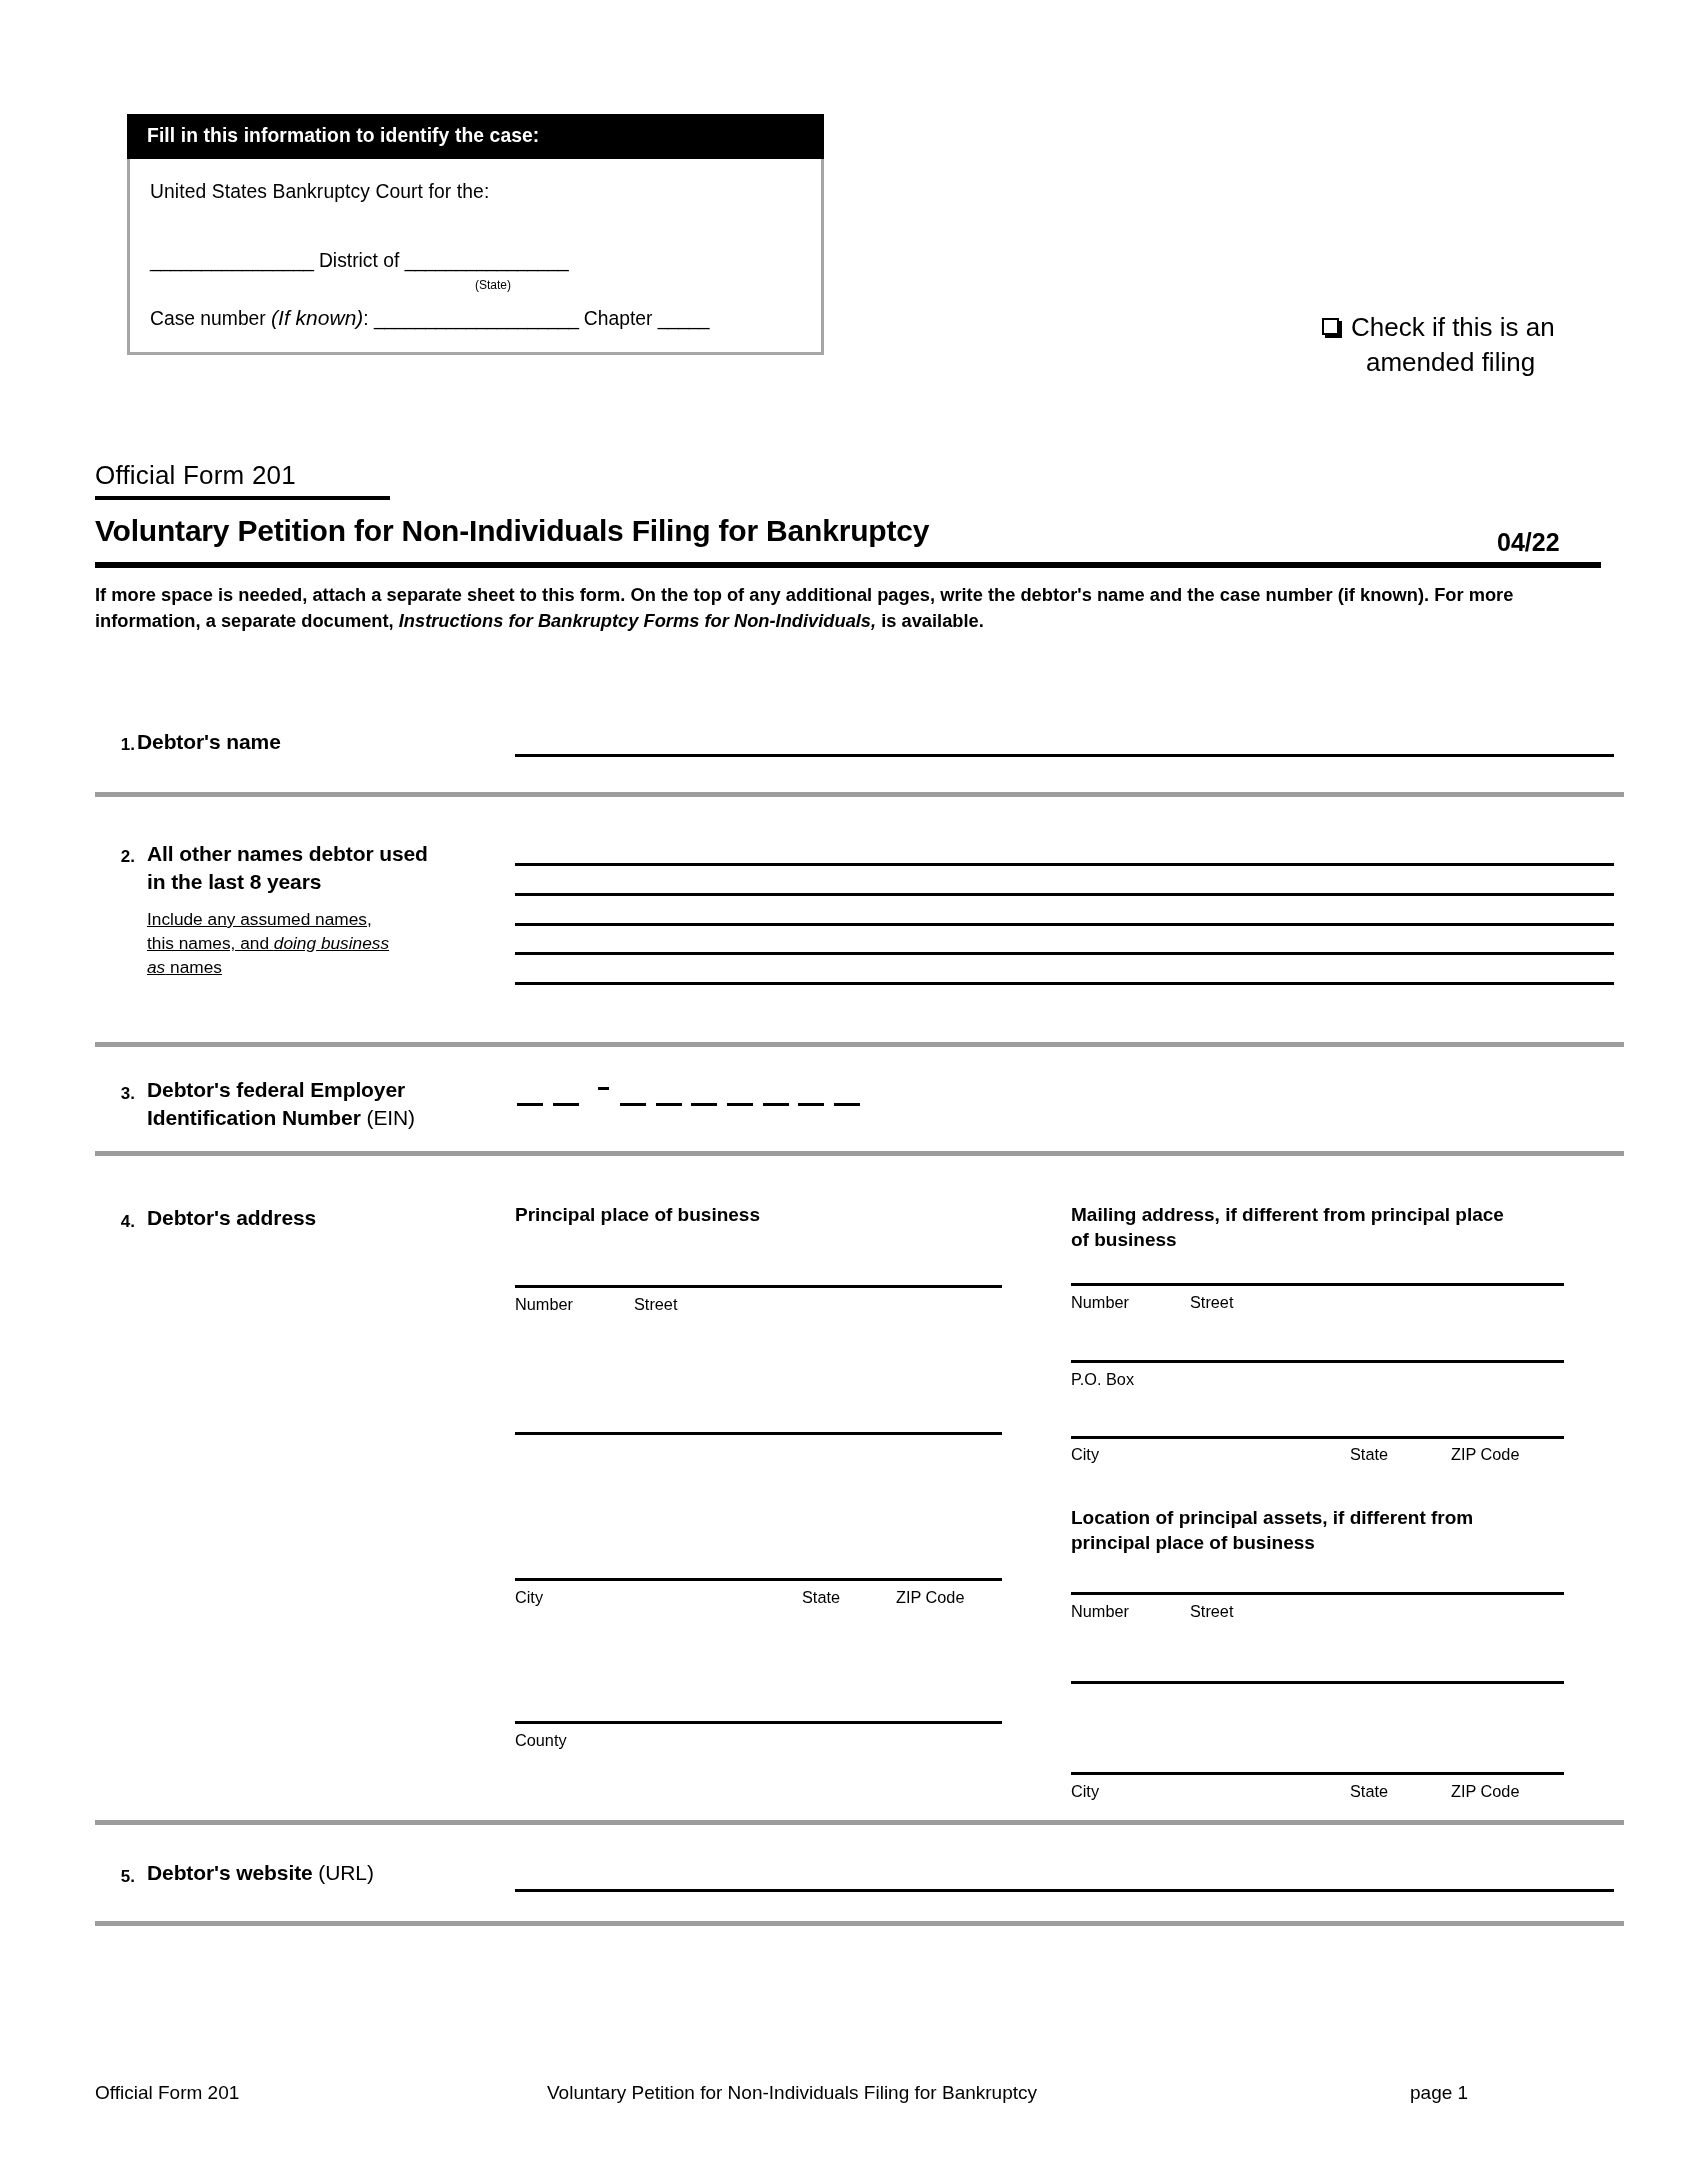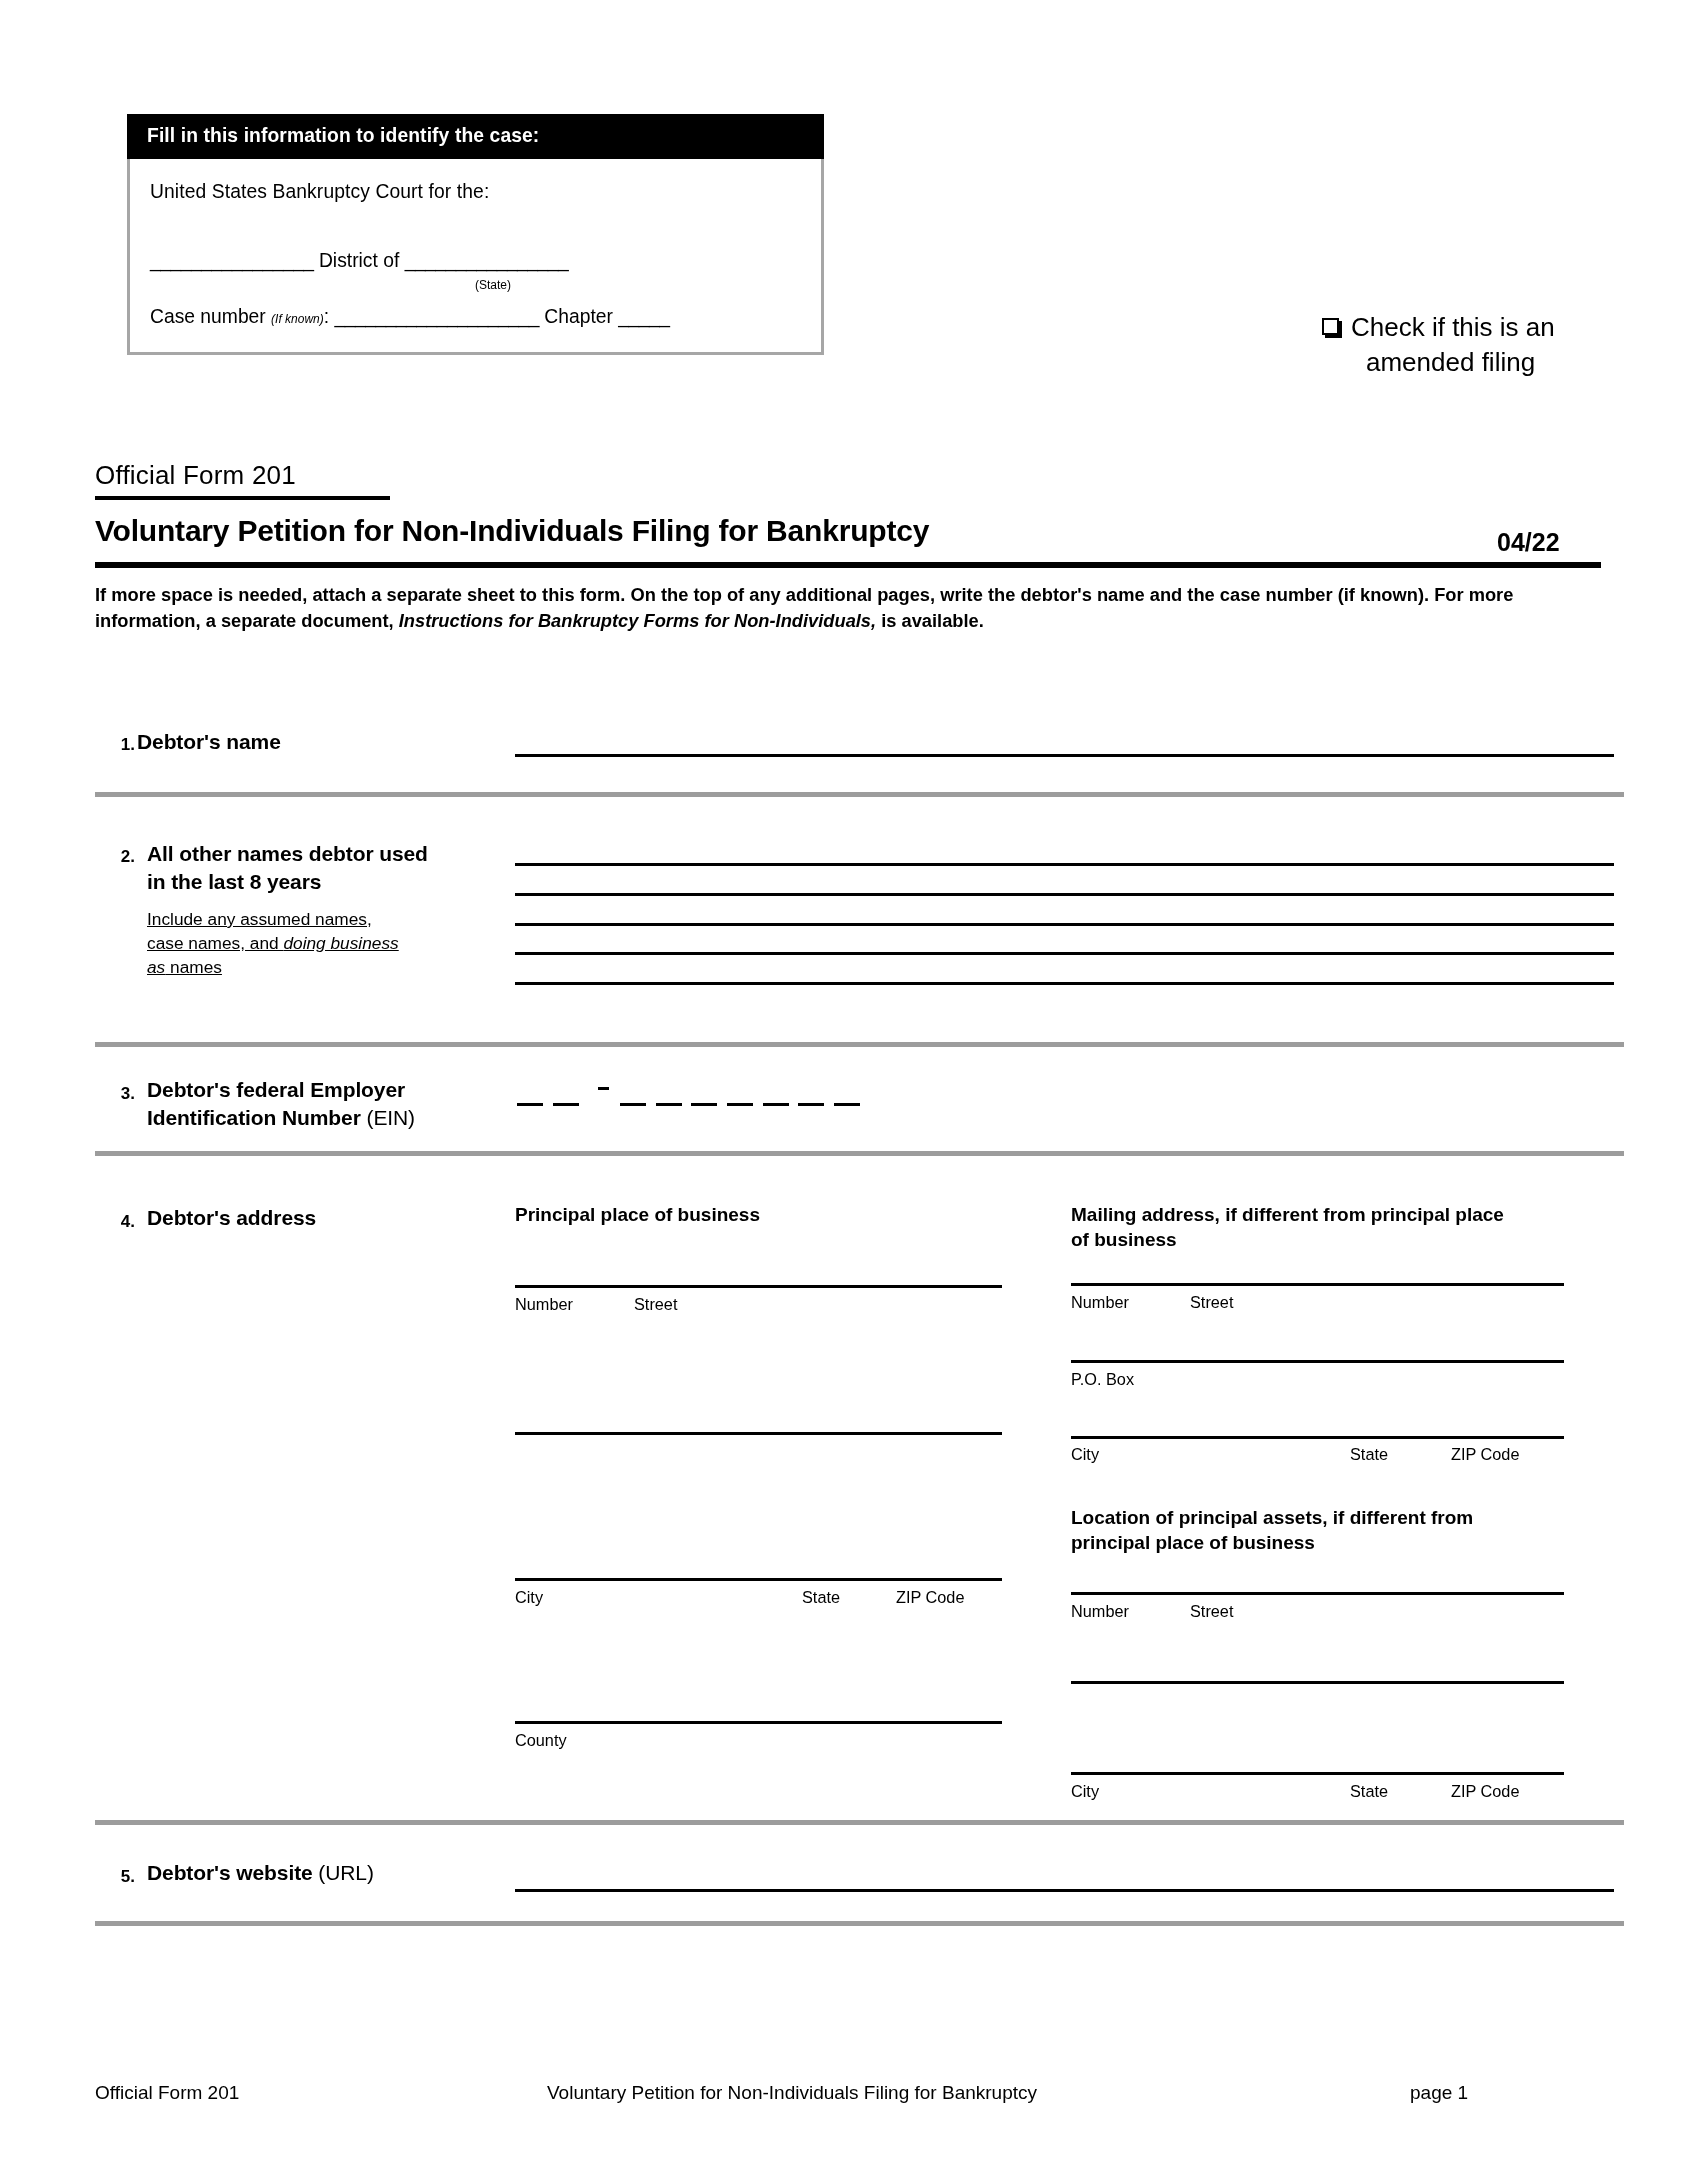--- a/index.html
+++ b/index.html
@@ -57,21 +57,21 @@
     top: 119px;
     font-size: 12px;
   }
   .case-number-row {
     position: absolute;
     left: 20px;
     top: 147px;
     font-size: 19.3px;
     white-space: nowrap;
   }
-  .ital-small { font-style: italic; font-size: 12px; margin-top: 43px; }
+  .ital-small { font-style: italic; font-size: 21px; margin-top: 43px; }
   .blank { letter-spacing: -0.5px; }
 
   
   .amended {
     position: absolute;
     left: 1322px;
     top: 310px;
     width: 297px;
     font-size: 26px;
     line-height: 1.35;
@@ -258,21 +258,21 @@
   <div class="aline" style="left:515px; top:754px; width:1099px;"></div>
   <div class="sep" style="top:792px;"></div>
 
   <div class="qnum" style="left:107px; top:847px;">2.</div>
   <div class="qlabel" style="left:147px; top:840px;">
     <span>All other names debtor used</span><br>
     <span>in the last 8 years</span>
   </div>
   <div class="qsub" style="left:147px; top:908px; width:327px;">
     <span>Include any assumed names,</span><br>
-    <span>case names, and </span><em>doing business</em><br>
+    <span>this names, and </span><em>doing business</em><br>
     <em>as</em><span> names</span>
   </div>
   <div class="aline" style="left:515px; top:863px; width:1099px;"></div>
   <div class="aline" style="left:515px; top:893px; width:1099px;"></div>
   <div class="aline" style="left:515px; top:923px; width:1099px;"></div>
   <div class="aline" style="left:515px; top:952px; width:1099px;"></div>
   <div class="aline" style="left:515px; top:982px; width:1099px;"></div>
   <div class="sep" style="top:1042px;"></div>
 
   <div class="qnum" style="left:107px; top:1084px;">3.</div>

